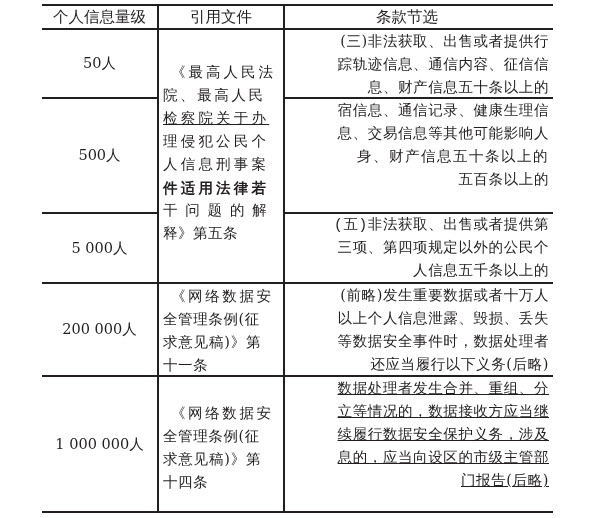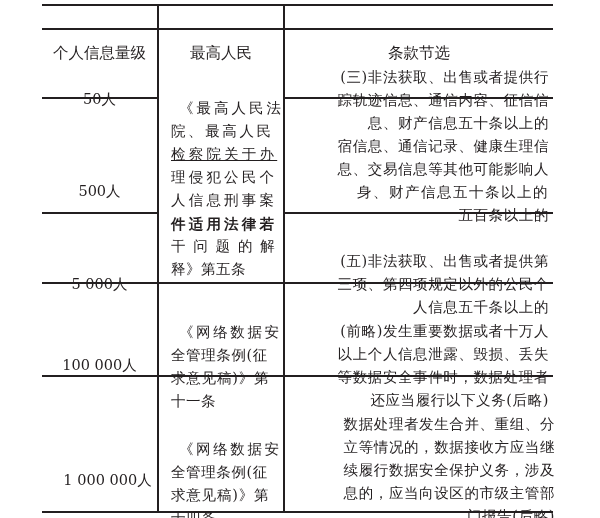--- a/index.html
+++ b/index.html
@@ -1,24 +1,24 @@
 <!DOCTYPE html>
 <html><head>
 <meta charset="utf-8">
 <style>
   html, body { margin: 0; padding: 0; background: #ffffff; }
   body { width: 600px; height: 518px; position: relative; overflow: hidden;
          font-family: "DejaVu Serif", "Liberation Serif", serif; color: #231f20; }
   .tbl { position: absolute; left: 42px; top: 4px; width: 511px; height: 509px; }
   .hline { position: absolute; height: 0; border-top: 2px solid #231f20; }
   .vline { position: absolute; width: 0; border-left: 2px solid #231f20; }
-  .cell { position: absolute; box-sizing: border-box; font-size: 14.5px; line-height: 23px; margin-top: 36px; }
+  .cell { position: absolute; box-sizing: border-box; font-size: 14.5px; line-height: 23px; }
   .hdr { text-align: center; font-size: 15.5px; line-height: 24px; }
   .c1 { text-align: center; display: flex; align-items: center; justify-content: center; }
-  .c2 { text-align: justify; text-align-last: left; letter-spacing: 0.5px; padding: 0 2px 0 12px; }
+  .c2 { text-align: justify; text-align-last: left; letter-spacing: 0.5px; padding: 0 2px 0 4px; }
   .c3 { padding: 0 4px 0 4px; letter-spacing: 0.6px; text-align: right; }
   .c3 div, .c2 div { white-space: nowrap; }
 </style>
 </head>
 <body>
 
 <div class="tbl">
 
   <div class="hline" style="left:0;top:0;width:511px;"></div>
   <div class="hline" style="left:0;top:24px;width:511px;"></div>
@@ -27,28 +27,28 @@
   <div class="hline" style="left:0;top:208px;width:115px;"></div>
   <div class="hline" style="left:241px;top:208px;width:270px;"></div>
   <div class="hline" style="left:0;top:278px;width:511px;"></div>
   <div class="hline" style="left:0;top:371px;width:511px;"></div>
   <div class="hline" style="left:0;top:507px;width:511px;"></div>
 
   <div class="vline" style="left:115px;top:0;height:509px;"></div>
   <div class="vline" style="left:241px;top:0;height:509px;"></div>
 
   <div class="cell hdr" style="left:0;top:1px;width:115px;height:24px;">个人信息量级</div>
-  <div class="cell hdr" style="left:117px;top:1px;width:124px;height:24px;">最高人民</div>
-  <div class="cell hdr" style="left:243px;top:1px;width:268px;height:24px;">条款节选</div>
+  <div class="cell hdr" style="left:117px;top:1px;width:124px;height:24px;">引用文件</div>
+  <div class="cell hdr" style="left:231px;top:1px;width:268px;height:24px;">条款节选</div>
 
   <div class="cell c1" style="left:0;top:26px;width:115px;height:67px;">50人</div>
   <div class="cell c1" style="left:0;top:95px;width:115px;height:113px;">500人</div>
   <div class="cell c1" style="left:0;top:210px;width:115px;height:68px;">5 000人</div>
-  <div class="cell c1" style="left:0;top:280px;width:115px;height:91px;">100 000人</div>
-  <div class="cell c1" style="left:8px;top:373px;width:115px;height:134px;">1 000 000人</div>
+  <div class="cell c1" style="left:0;top:280px;width:115px;height:91px;">200 000人</div>
+  <div class="cell c1" style="left:0;top:373px;width:115px;height:134px;">1 000 000人</div>
 
   <div class="cell c2" style="left:117px;top:57px;width:124px;">
     <div style="padding-left:8px;letter-spacing:3px;">《最高人民法</div>
     <div style="letter-spacing:2.6px;">院、最高人民</div>
     <div style="letter-spacing:3.2px;text-decoration:underline;">检察院关于办</div>
     <div style="letter-spacing:3.2px;">理侵犯公民个</div>
     <div style="letter-spacing:3.2px;">人信息刑事案</div>
     <div style="letter-spacing:3.2px;font-weight:bold;">件适用法律若</div>
     <div style="letter-spacing:1.6px;">干 问 题 的 解</div>
     <div>释》第五条</div>
@@ -72,31 +72,31 @@
     <div>(三)非法获取、出售或者提供行</div>
     <div>踪轨迹信息、通信内容、征信信</div>
     <div>息、财产信息五十条以上的</div>
   </div>
   <div class="cell c3" style="left:243px;top:95px;width:268px;">
     <div>宿信息、通信记录、健康生理信</div>
     <div>息、交易信息等其他可能影响人</div>
     <div style="letter-spacing:1.5px;">身、财产信息五十条以上的</div>
     <div>五百条以上的</div>
   </div>
-  <div class="cell c3" style="left:243px;top:210px;width:268px;">
+  <div class="cell c3" style="left:243px;top:210px;width:268px;font-family:Liberation Mono, monospace;">
     <div>(五)非法获取、出售或者提供第</div>
     <div>三项、第四项规定以外的公民个</div>
     <div>人信息五千条以上的</div>
   </div>
   <div class="cell c3" style="left:243px;top:280px;width:268px;padding-left:36px;">
     <div>(前略)发生重要数据或者十万人</div>
     <div>以上个人信息泄露、毁损、丢失</div>
     <div>等数据安全事件时，数据处理者</div>
     <div>还应当履行以下义务(后略)</div>
   </div>
-  <div class="cell c3" style="left:249px;top:373px;width:268px;">
+  <div class="cell c3" style="left:243px;top:373px;width:268px;text-decoration:underline;">
     <div>数据处理者发生合并、重组、分</div>
     <div>立等情况的，数据接收方应当继</div>
     <div>续履行数据安全保护义务，涉及</div>
     <div>息的，应当向设区的市级主管部</div>
     <div>门报告(后略)</div>
   </div>
 </div>
 
 </body></html>

